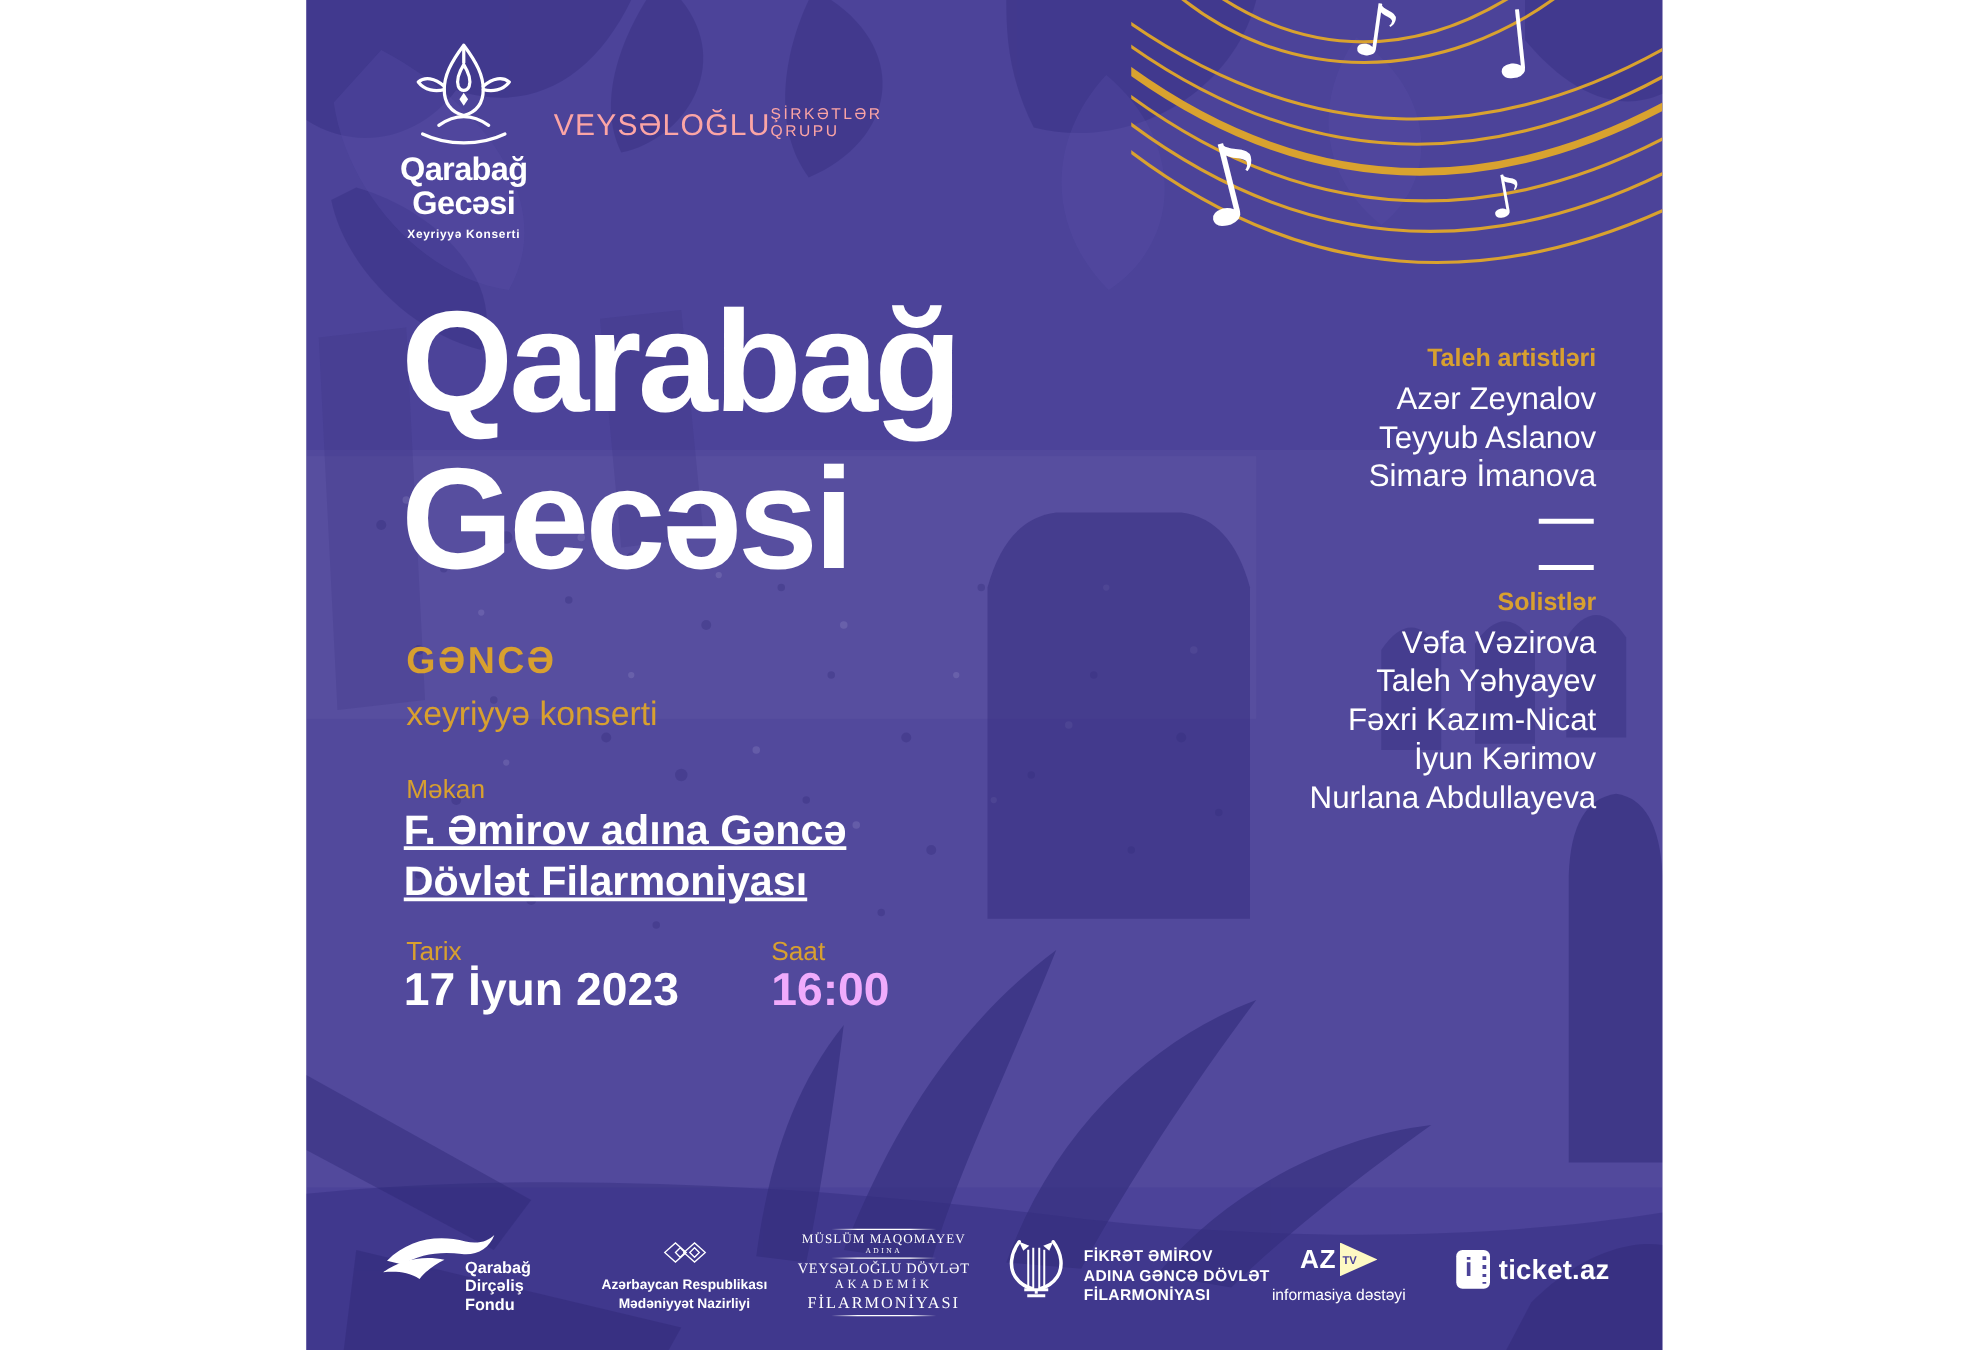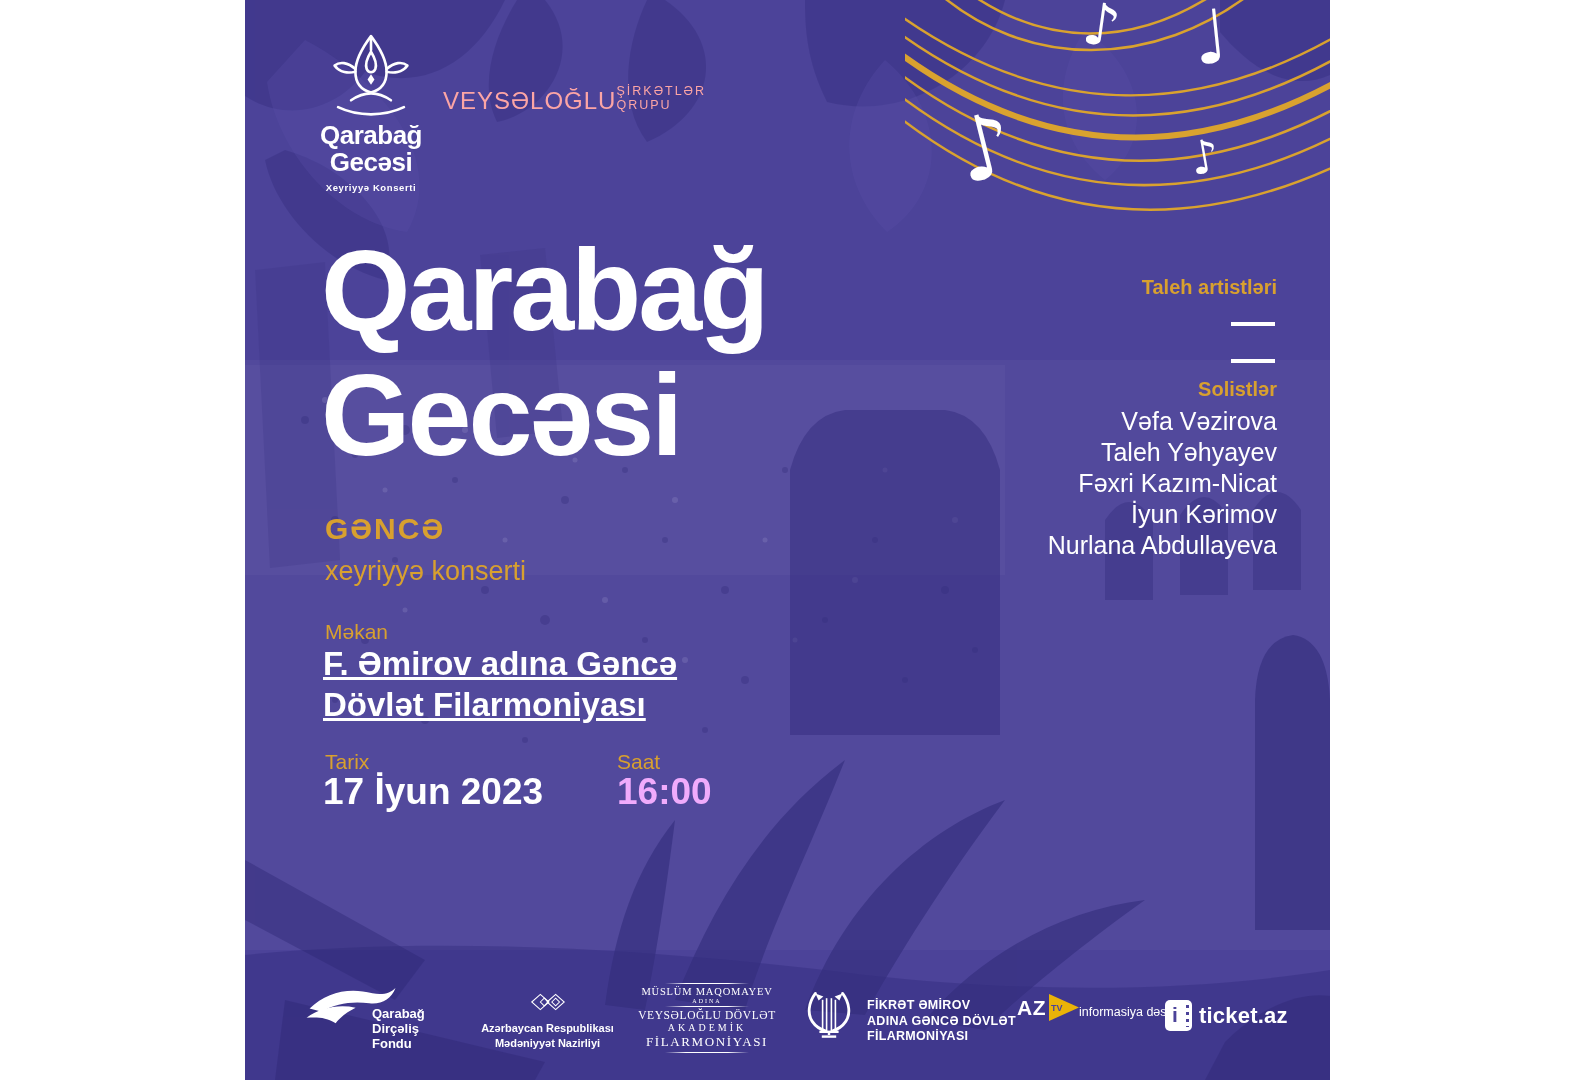--- a/index.html
+++ b/index.html
@@ -48,24 +48,24 @@
   .ministry-text{left:230px;top:1021px;width:145px;text-align:center;font-size:11px;font-weight:700;line-height:1.35;}
   .maqomayev{left:392px;top:981px;width:140px;text-align:center;font-family:"Liberation Serif","DejaVu Serif",serif;}
   .flourish{height:1px;width:84px;margin:2px auto;background:linear-gradient(to right,rgba(255,255,255,0),#ffffff 25%,#ffffff 75%,rgba(255,255,255,0));}
   .mq1{font-size:10.5px;letter-spacing:0.8px;}
   .mq2{font-size:6px;letter-spacing:2px;margin:1px 0;}
   .mq3{font-size:11.5px;letter-spacing:0.6px;margin-top:2px;}
   .mq4{font-size:10px;letter-spacing:3px;margin-top:1px;}
   .mq5{font-size:13px;letter-spacing:1.6px;margin-top:1px;}
   .emirov{left:560px;top:984px;display:flex;align-items:flex-start;}
   .emirov-text{margin-left:14px;margin-top:14px;font-size:12.5px;font-weight:700;line-height:1.25;letter-spacing:0.3px;}
-  .aztv{left:772px;top:994px;width:108px;display:flex;flex-direction:row;align-items:center;}
+  .aztv{left:772px;top:994px;width:108px;display:flex;flex-direction:column;align-items:center;}
   .aztv-row{display:flex;align-items:center;}
   .az{font-size:21px;font-weight:800;letter-spacing:0.5px;}
-  .tv-triangle{position:relative;width:30px;height:27px;margin-left:3px;background:#eab308;clip-path:polygon(0 0,100% 50%,0 100%);display:inline-block;}
+  .tv-triangle{position:relative;width:30px;height:27px;margin-left:3px;background:#fef9c3;clip-path:polygon(0 0,100% 50%,0 100%);display:inline-block;}
   .tv-label{position:absolute;left:2px;top:9px;color:#4c4399;font-size:9px;font-weight:800;}
   .aztv-sub{font-size:12.5px;font-weight:500;margin-top:8px;white-space:nowrap;}
   .iticket{left:920px;top:1000px;display:flex;align-items:center;}
   .ticket-icon{position:relative;width:27px;height:31px;background:#ffffff;border-radius:5px;display:inline-block;}
   .ticket-i{position:absolute;left:7px;top:3px;color:#4c4399;font-size:21px;font-weight:800;font-style:normal;}
   .perforation{position:absolute;right:3px;top:5px;width:3px;height:22px;
     background:repeating-linear-gradient(to bottom,#4c4399 0 3px,transparent 3px 7px);}
   .iticket-text{font-size:22px;font-weight:700;margin-left:7px;letter-spacing:0.2px;}
 </style>
 </head>
@@ -223,20 +223,25 @@
       <div>Dövlət Filarmoniyası</div>
     </div>
     <div class="date-label">Tarix</div>
     <div class="date-value">17 İyun 2023</div>
     <div class="time-label">Saat</div>
     <div class="time-value">16:00</div>
 
     <div class="artists">
       <div class="artist-group">
         <div class="group-label">Taleh artistləri</div>
+        <div class="group-names">
+            <div class="artist-name">Azər Zeynalov</div>
+            <div class="artist-name">Teyyub Aslanov</div>
+            <div class="artist-name">Simarə İmanova</div>
+          </div>
       </div>
       <div class="divider"></div>
       <div class="divider"></div>
       <div class="artist-group">
         <div class="group-label">Solistlər</div>
         <div class="group-names">
             <div class="artist-name">Vəfa Vəzirova</div>
             <div class="artist-name">Taleh Yəhyayev</div>
             <div class="artist-name">Fəxri Kazım-Nicat</div>
             <div class="artist-name">İyun Kərimov</div>

